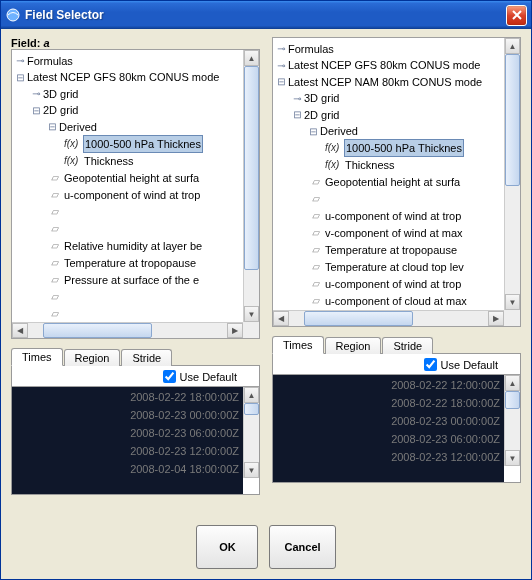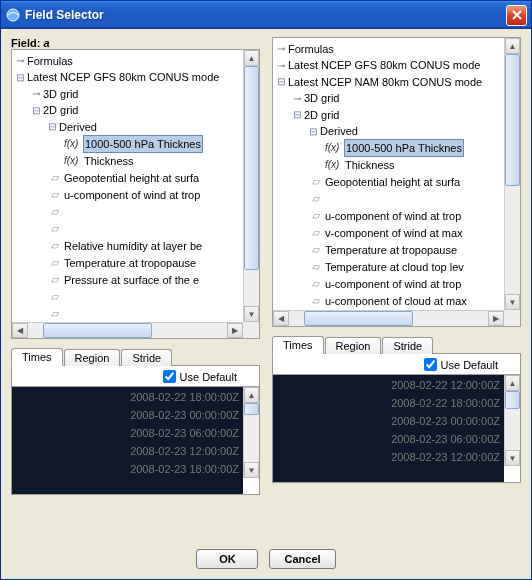--- a/index.html
+++ b/index.html
@@ -39,21 +39,21 @@
   .tab { border:1px solid #999; border-bottom:none; background:linear-gradient(#fdfdfd,#eee); padding:2px 10px; margin-right:1px; border-radius:3px 3px 0 0; position:relative; top:1px;}
   .tab.active { background:#fff; z-index:2; border-bottom:1px solid #fff; }
   .tab-panel { border:1px solid #999; background:#fff; height:130px; display:flex; flex-direction:column; }
   .usedef { display:flex; justify-content:flex-end; align-items:center; padding:4px 22px 3px 4px; gap:4px; }
   .usedef input { width:13px; height:13px; }
   .times-list { flex:1; border-top:1px solid #a0a0a0; margin:0 0 0 0; position:relative; overflow:hidden; }
   .times-inner { position:absolute; top:0; left:0; right:16px; bottom:0; background:#0f172a; padding:1px 0; overflow:hidden;text-align:right; }
   .time-item { color:#7a7a7a; padding:1px 4px; line-height:16px; white-space:nowrap; }
 
   .button-row { text-align:center; padding:8px 0 4px 0; }
-  .btn { display:inline-block; min-width:62px; padding:3px 14px; margin:0 4px; background:linear-gradient(#fdfdfd,#e4e4e4); border:1px solid #7a7a7a; border-radius:3px; font-weight:bold; }
+  .btn { display:inline-block; min-width:62px; padding:15px 14px; margin:0 4px; background:linear-gradient(#fdfdfd,#e4e4e4); border:1px solid #7a7a7a; border-radius:3px; font-weight:bold; }
 </style>
 </head>
 <body>
 
 <div class="window">
   <div class="titlebar">
     <span class="app-icon">
       <svg width="16" height="16" viewBox="0 0 16 16">
           <circle cx="8" cy="8" r="6" fill="#6fb2ff" stroke="#fff" stroke-width="1"></circle>
           <path d="M3 8 Q8 3 13 8" stroke="#fff" stroke-width="1" fill="none"></path>
@@ -174,21 +174,21 @@
           <div class="usedef">
               <input type="checkbox" checked="" style="">
               <span>Use Default</span>
             </div>
           <div class="times-list">
             <div class="times-inner">
               <div class="time-item">2008-02-22 18:00:00Z</div>
               <div class="time-item">2008-02-23 00:00:00Z</div>
               <div class="time-item">2008-02-23 06:00:00Z</div>
               <div class="time-item">2008-02-23 12:00:00Z</div>
-              <div class="time-item">2008-02-23 18:00:00Z</div>
+              <div class="time-item">2008-02-04 18:00:00Z</div>
             </div>
             <div class="vscroll">
                 <div class="arrow">▲</div>
                 <div class="track">
                   <div class="thumb" style="top:0;height:20%"></div>
                 </div>
                 <div class="arrow">▼</div>
               </div>
           </div>
         </div>

